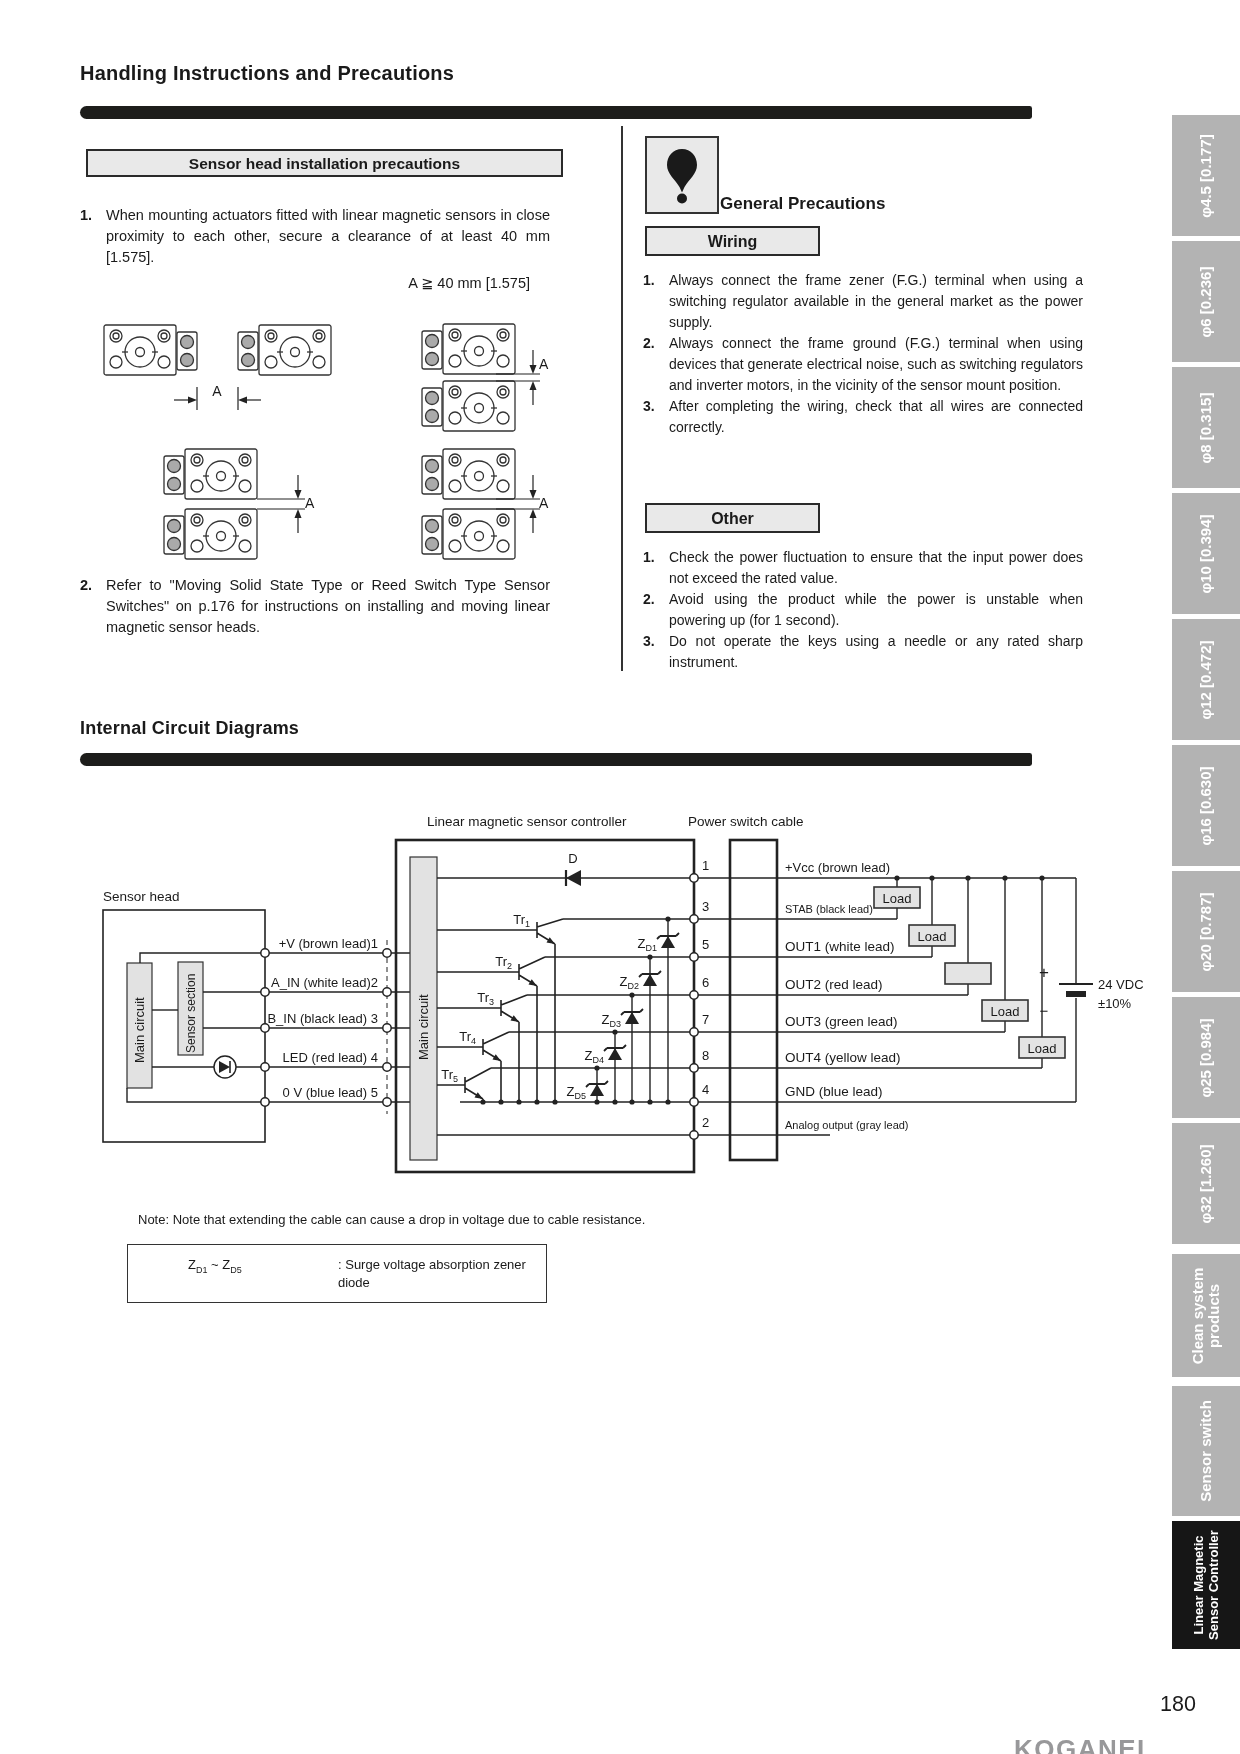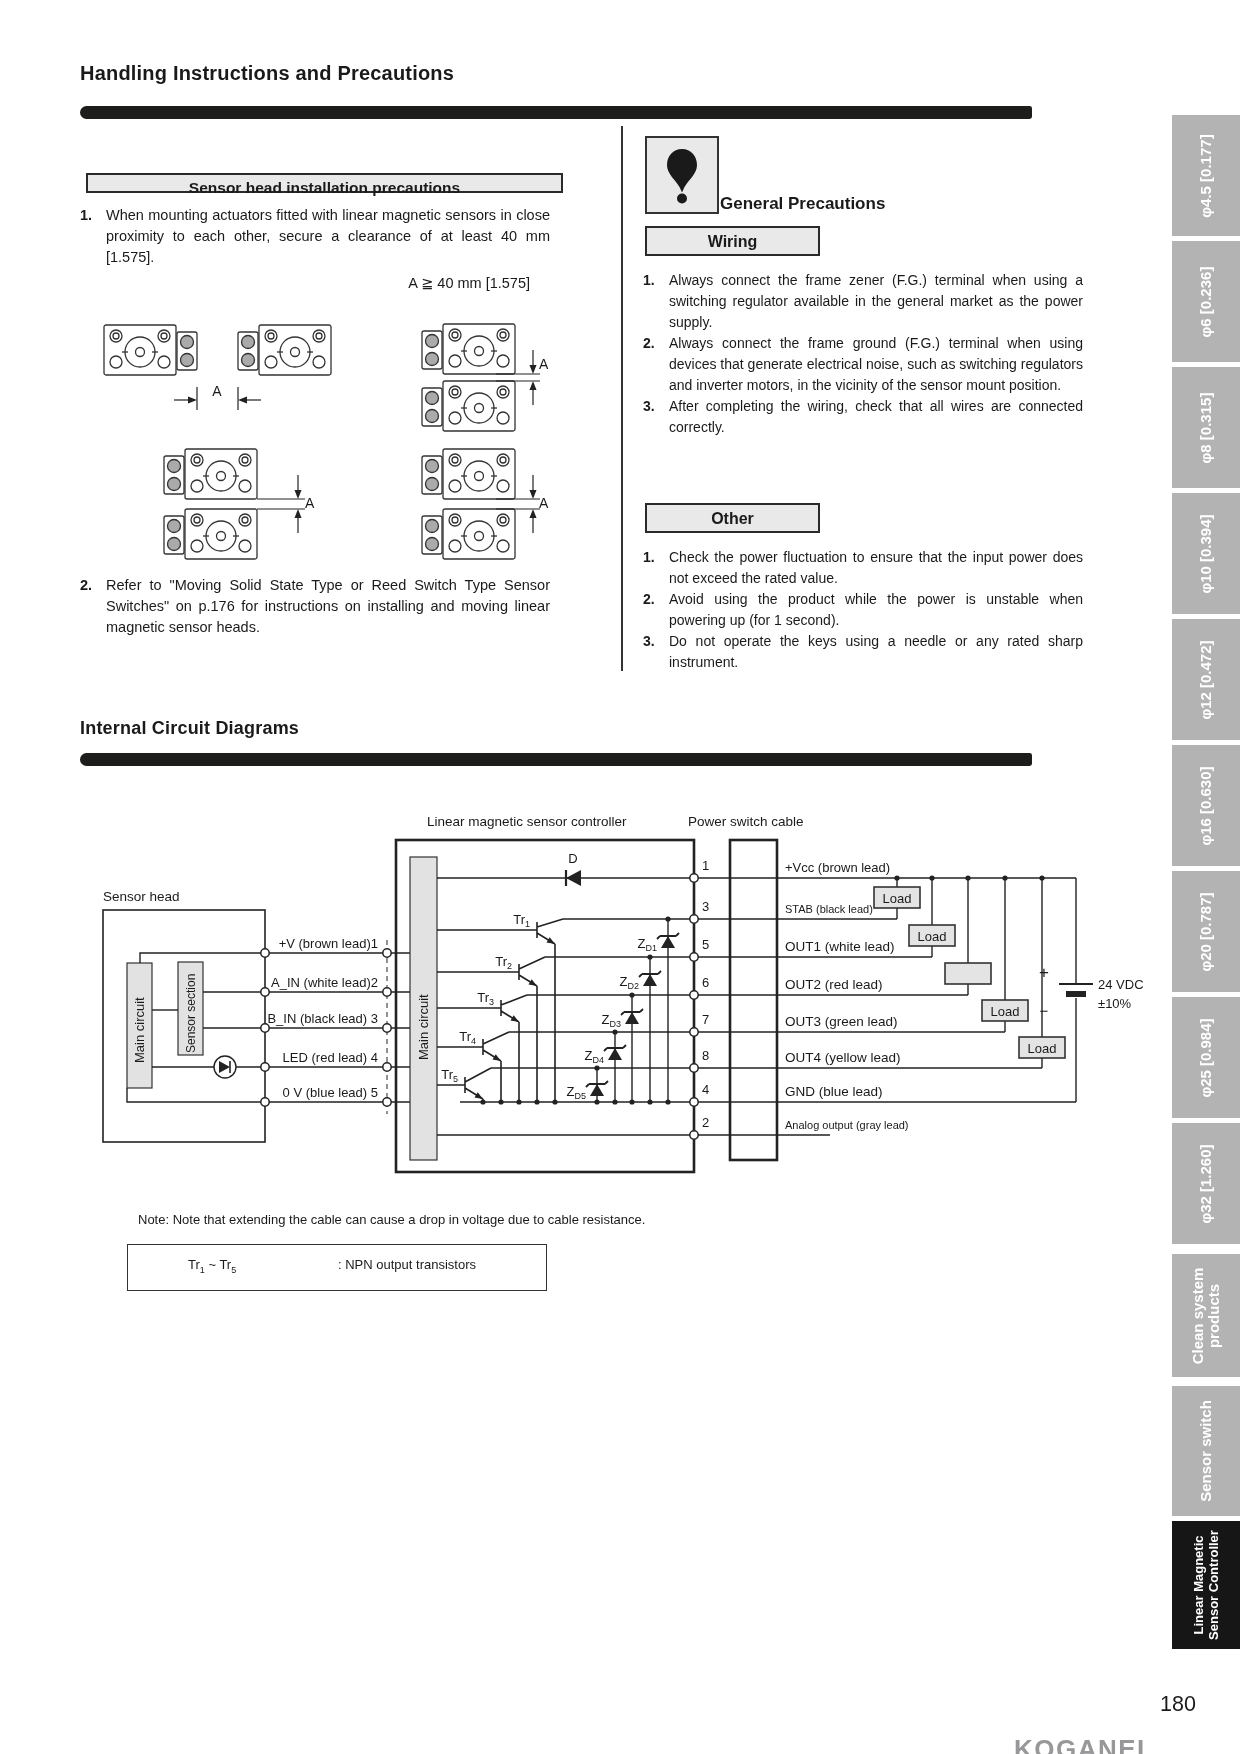--- a/index.html
+++ b/index.html
@@ -48,21 +48,21 @@
 <body>
 
 <div class="page">
 
   <div class="h1" style="left:80px;top:62px;">Handling Instructions and Precautions</div>
   <div class="blackbar" style="top:106px;"></div>
 
   <div class="vdivider"></div>
 
   <div class="lcol">
-    <div class="graybox sec-box" style="left:6px;top:28px;width:477px;height:20px;">Sensor head installation precautions</div>
+    <div class="graybox sec-box" style="left:6px;top:4px;width:477px;height:28px;">Sensor head installation precautions</div>
 
     <div class="li abs" style="left:0;top:60px;width:470px;">
       <span class="num">1.</span>
       <span class="itxt">When mounting actuators fitted with linear magnetic sensors in close proximity to each other, secure a clearance of at least 40 mm [1.575].</span>
     </div>
 
     <div class="dimnote">A ≧ 40 mm [1.575]</div>
 
     <svg class="abs" style="left:12px;top:152px;" width="460" height="270" viewBox="0 0 460 270">
       <defs>
@@ -396,22 +396,22 @@
       <text x="1044" y="1016" font-size="15" text-anchor="middle">−</text>
       <text x="1098" y="989" font-size="13">24 VDC</text>
       <text x="1098" y="1008" font-size="13">±10%</text>
     </g>
   </svg>
 
   <div class="note-line">Note: Note that extending the cable can cause a drop in voltage due to cable resistance.</div>
 
   <div class="legend">
     <div class="lg-row">
-      <span class="lg-term lg-ind"><span>Tr</span><sub>1</sub><span> ~ </span><span>Tr</span><sub>5</sub></span>
-      <span>: NPN output transistors</span>
+      <span class="lg-term lg-ind"><span>Z</span><sub>D1</sub><span> ~ </span><span>Z</span><sub>D5</sub></span>
+      <span>: Surge voltage absorption zener diode</span>
     </div>
   </div>
 
   <div class="tab" style="top:115px;height:121px;">
       <div class="rot">
         <span class="tl">φ4.5 [0.177]</span>
       </div>
     </div>
   <div class="tab" style="top:241px;height:121px;">
       <div class="rot">

